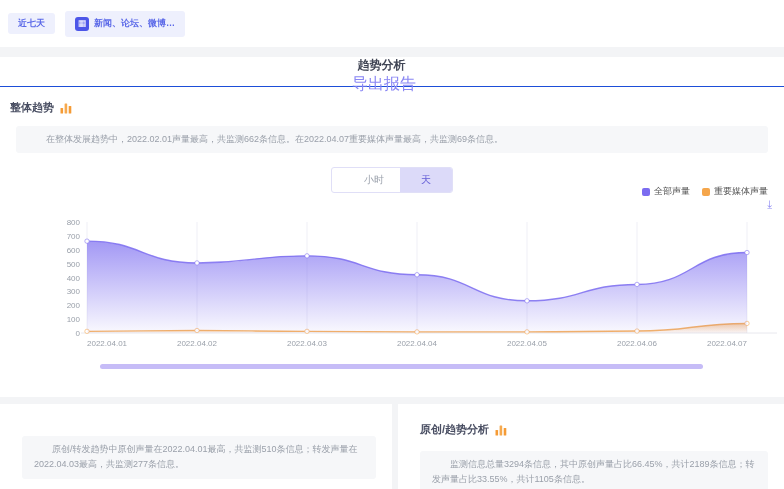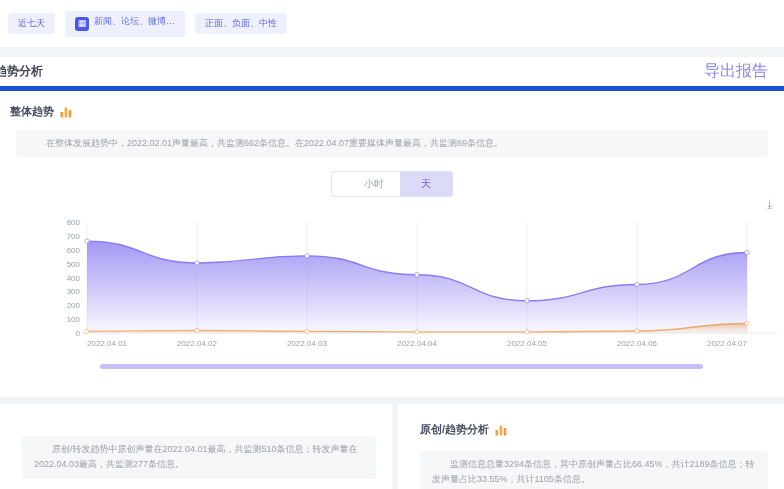--- a/index.html
+++ b/index.html
@@ -8,28 +8,28 @@
     background:#f3f4f6;
     font-family:"Liberation Sans","DejaVu Sans",sans-serif;
     -webkit-font-smoothing:antialiased;
   }
   #app{position:absolute;inset:0;width:784px;height:489px;overflow:hidden;}
 
   
   .topbar{position:absolute;top:0;left:0;width:784px;height:47px;background:#fff;
     display:flex;align-items:center;gap:10px;padding-left:8px;box-sizing:border-box;}
   .chip{background:#eef0fd;color:#5a68e8;font-size:9px;line-height:1;
-    padding:6px 10px;border-radius:3px;display:flex;align-items:flex-start;gap:5px;cursor:pointer;white-space:nowrap;}
+    padding:6px 10px;border-radius:3px;display:flex;align-items:center;gap:5px;cursor:pointer;white-space:nowrap;font-weight:bold;}
   .chip-icon{width:14px;height:14px;background:#4c56e8;border-radius:3px;color:#fff;
     font-size:9px;display:flex;align-items:center;justify-content:center;flex:0 0 auto;}
 
   
   .main{position:absolute;top:57px;left:0;width:784px;height:340px;background:#fff;}
-  .panel-header{height:29px;border-bottom:5px solid #1d4ed8;display:flex;
-    align-items:center;justify-content:space-between;padding-right:16px;}
+  .panel-header{height:29px;border-bottom:1px solid #1d4ed8;display:flex;
+    align-items:center;justify-content:space-between;padding-right:16px;flex-direction:column;}
   .panel-title{font-size:12px;font-weight:bold;color:#414656;margin-left:-5px;}
   .export{font-size:16px;color:#8a87f4;cursor:pointer;text-decoration:none;}
 
   .section-head{display:flex;align-items:center;gap:6px;}
   .main .section-head{margin:13px 0 0 10px;}
   .section-title{font-size:11px;font-weight:bold;color:#4a4f63;text-align:right;}
   .bar-icon{width:12px;height:12px;flex:0 0 auto;}
 
   .summary{background:#f6f7f9;border-radius:3px;color:#9aa0aa;font-size:9px;
     line-height:1.7;padding:6px 12px;text-indent:2em;}
@@ -64,23 +64,20 @@
 <div id="app">
 
   <div class="topbar">
     <div class="chip">
       <span>近七天</span>
     </div>
     <div class="chip">
       <span class="chip-icon">▦</span>
       <span>新闻、论坛、微博…</span>
     </div>
-    <div class="chip">
-      <span>正面、负面、中性</span>
-    </div>
   </div>
 
   <div class="main">
     <div class="panel-header">
       <div class="panel-title">趋势分析</div>
       <a class="export">导出报告</a>
     </div>
 
     <div class="section-head">
       <span class="section-title">整体趋势</span>
@@ -91,20 +88,30 @@
       </svg>
     </div>
 
     <div class="summary">在整体发展趋势中，2022.02.01声量最高，共监测662条信息。在2022.04.07重要媒体声量最高，共监测69条信息。</div>
 
     <div class="toggle">
       <div class="seg">小时</div>
       <div class="seg selected">天</div>
     </div>
 
+    <div class="legend">
+        <span class="legend-item">
+          <span class="legend-swatch" style="background: rgb(123, 108, 240);"></span>
+          <span>全部声量</span>
+        </span>
+        <span class="legend-item">
+          <span class="legend-swatch" style="background: rgb(245, 166, 75);"></span>
+          <span>重要媒体声量</span>
+        </span>
+      </div>
     <div class="dl">⤓</div>
 
     <svg id="chart" viewBox="0 0 784 145">
         <defs>
           <linearGradient id="grad0" x1="0" y1="0" x2="0" y2="1">
             <stop offset="0%" stop-color="#7b6cf0" stop-opacity="0.7"></stop>
             <stop offset="100%" stop-color="#7b6cf0" stop-opacity="0.04"></stop>
           </linearGradient>
           <linearGradient id="grad1" x1="0" y1="0" x2="0" y2="1">
             <stop offset="0%" stop-color="#f5a64b" stop-opacity="0.5"></stop>

